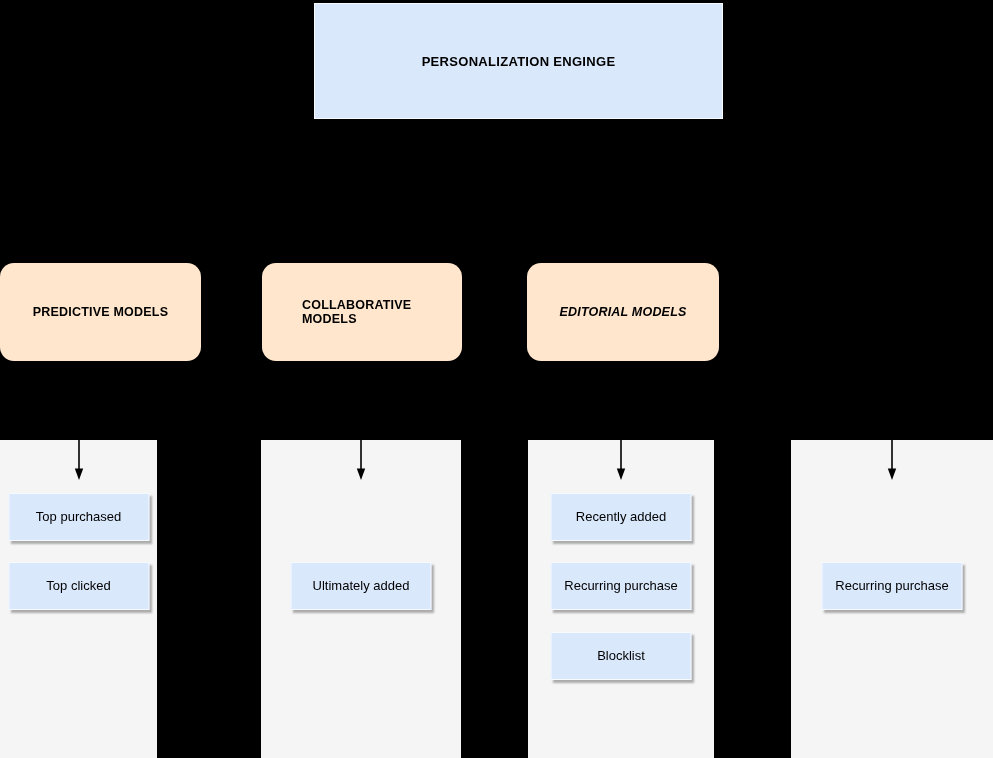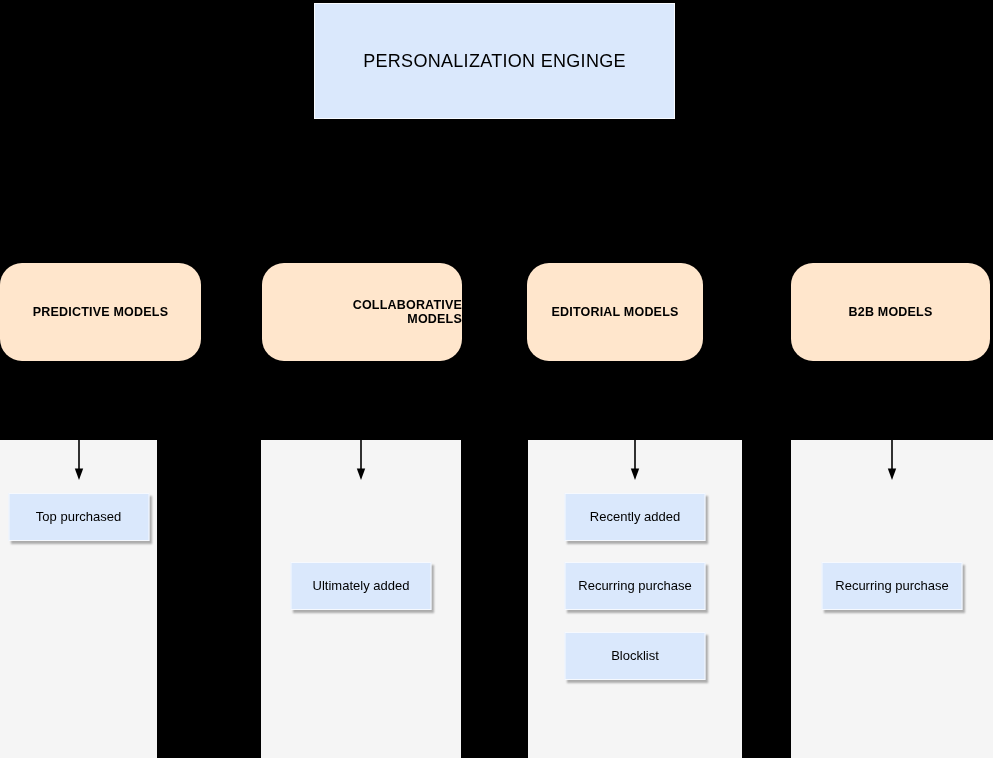--- a/index.html
+++ b/index.html
@@ -21,50 +21,50 @@
   .diagram {
     position: relative;
     width: 993px;
     height: 758px;
     background: var(--background);
   }
   
   .root-node {
     position: absolute;
     left: 314px; top: 3px;
-    width: 361px; height: 116px;
+    width: 409px; height: 116px;
     background: var(--node-blue);
     border: 1px solid rgba(255,255,255,0.8);
     display: flex; align-items: center; justify-content: center;
-    font-weight: normal; font-size: 18px; letter-spacing: 0.3px;
+    font-weight: bold; font-size: 13px; letter-spacing: 0.3px;
     text-align: center;
   }
   
   .header-node {
     position: absolute;
     top: 263px; height: 98px;
     background: var(--node-orange);
-    border-radius: 22px;
+    border-radius: 14px;
     display: flex; align-items: center; justify-content: center;
     font-weight: bold; font-size: 12.5px; letter-spacing: 0.2px;
-    text-align: right;
+    text-align: left;
   }
   #header-predictive    { left: 0px;   width: 201px; }
   #header-collaborative { left: 262px; width: 200px; padding-left: 40px; }
-  #header-editorial     { left: 527px; width: 176px; }
+  #header-editorial     { left: 527px; width: 192px; font-style: italic; }
   #header-b2b           { left: 791px; width: 199px; }
   
   .panel {
     position: absolute;
     top: 440px; bottom: 0;
     background: var(--panel-gray);
   }
   #panel-predictive    { left: 0px;   width: 157px; }
   #panel-collaborative { left: 261px; width: 200px; }
-  #panel-editorial     { left: 528px; width: 214px; }
+  #panel-editorial     { left: 528px; width: 186px; }
   #panel-b2b           { left: 791px; width: 202px; }
   
   .arrow {
     position: absolute;
     top: 0; left: 50%;
     transform: translateX(-50%);
     width: 12px; height: 40px;
     display: block;
   }
   .arrow line { stroke: var(--arrow); stroke-width: 1.6; }
@@ -101,31 +101,31 @@
 
   <div class="header-node" id="header-predictive">
     <span>PREDICTIVE MODELS</span>
   </div>
   <div class="header-node" id="header-collaborative">
     <span>COLLABORATIVE MODELS</span>
   </div>
   <div class="header-node" id="header-editorial">
     <span>EDITORIAL MODELS</span>
   </div>
-  <div class="header-node" id="header-b2b">
-    <span>B2B MODELS</span>
-  </div>
 
   <div class="panel" id="panel-predictive">
     <svg class="arrow" viewBox="0 0 12 40">
       <line x1="6" y1="0" x2="6" y2="29"></line>
       <polygon points="6,40 1.8,28.5 10.2,28.5"></polygon>
     </svg>
     <div class="item-node row-0">
       <span>Top purchased</span>
+    </div>
+    <div class="item-node row-1">
+      <span>Top clicked</span>
     </div>
   </div>
 
   <div class="panel" id="panel-collaborative">
     <svg class="arrow" viewBox="0 0 12 40">
       <line x1="6" y1="0" x2="6" y2="29"></line>
       <polygon points="6,40 1.8,28.5 10.2,28.5"></polygon>
     </svg>
     <div class="item-node row-1">
       <span>Ultimately added</span>

